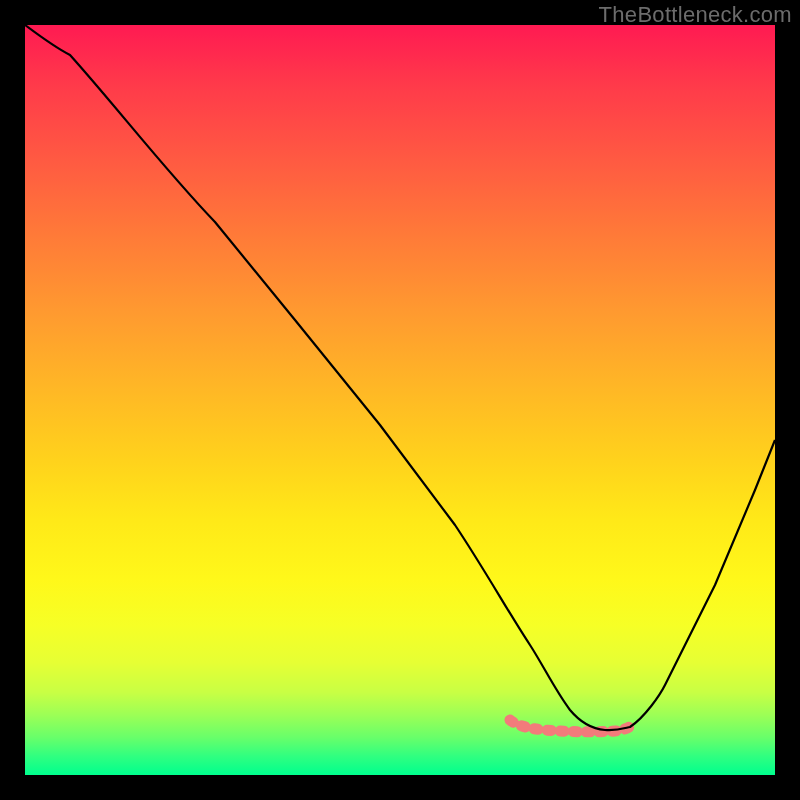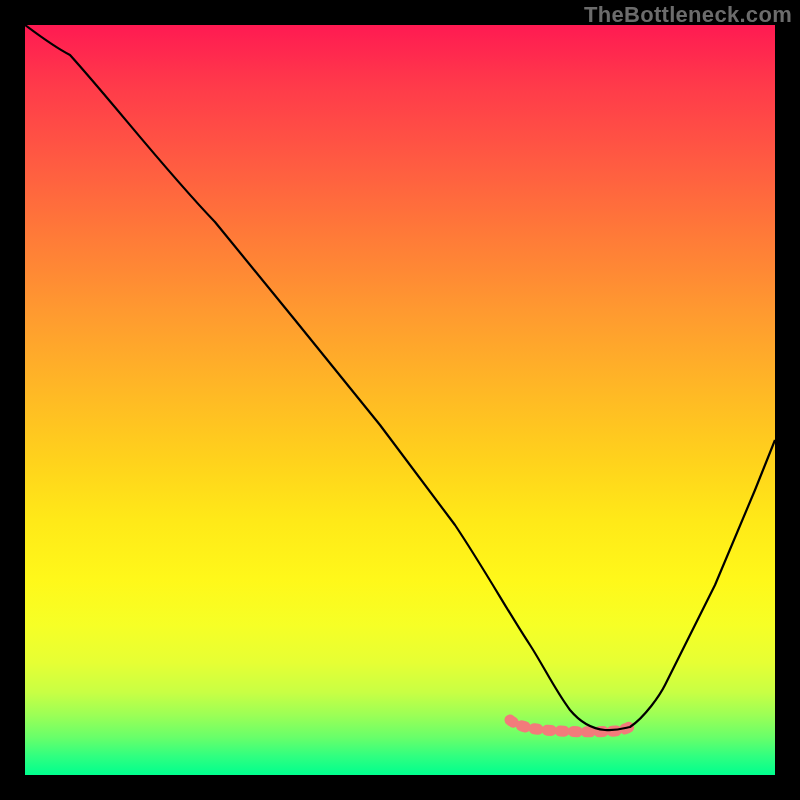--- a/index.html
+++ b/index.html
@@ -54,21 +54,21 @@
     left: 0; top: 0;
     width: 750px;
     height: 750px;
   }
   .watermark {
     position: absolute;
     top: 2px;
     right: 8px;
     font-family: Arial, Helvetica, sans-serif;
     font-size: 22px;
-    font-weight: 700;
+    font-weight: 400;
     letter-spacing: 0.3px;
     color: #6c6c6c;
     user-select: none;
   }
 </style>
 </head>
 <body>
 
 <div class="frame">
   <div class="watermark">TheBottleneck.com</div>

